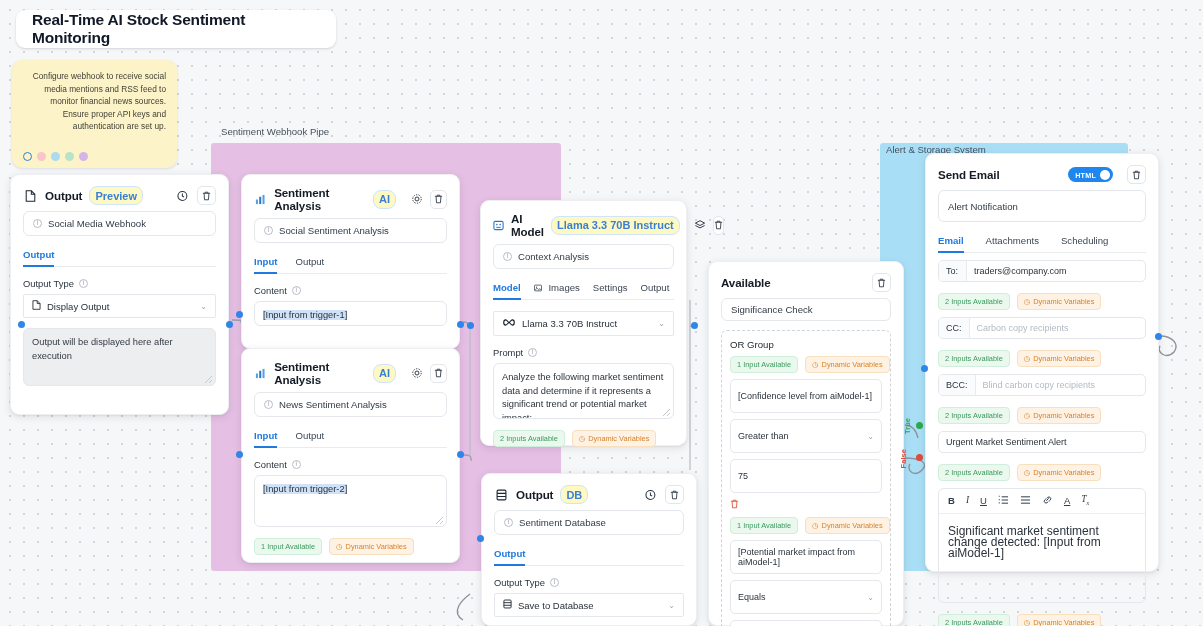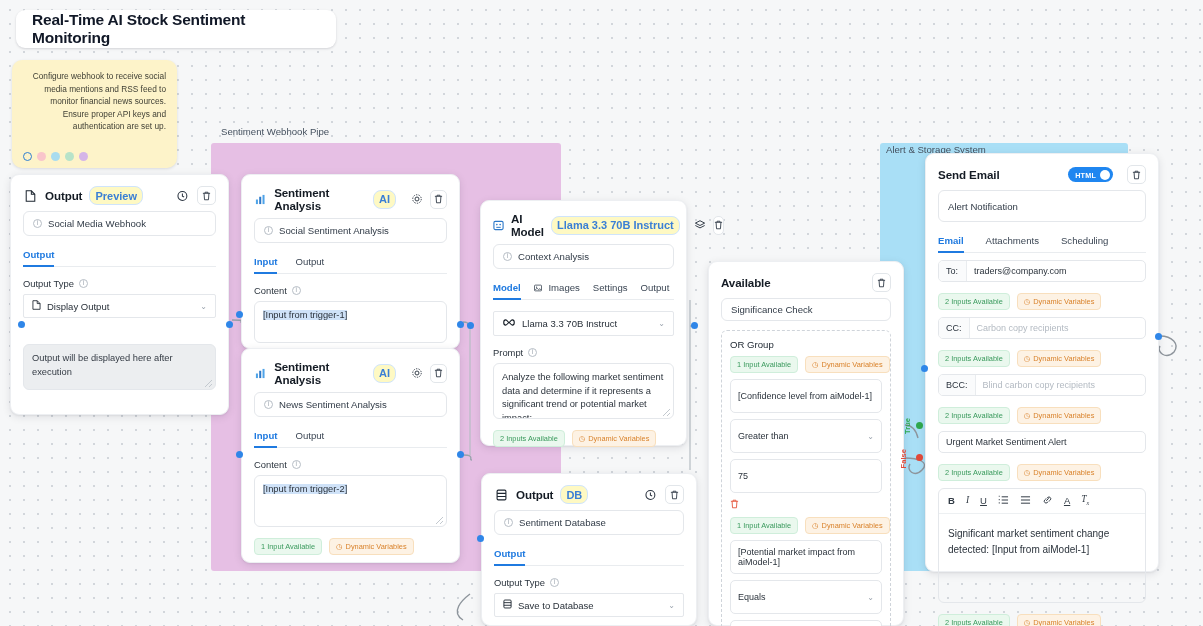--- a/index.html
+++ b/index.html
@@ -142,21 +142,21 @@
   .email-row { display:flex; margin-top:7px; border:1px solid #e4e7eb; border-radius:5px; overflow:hidden; height:22px; }
   .email-row .k { background:#fafbfc; border-right:1px solid #e9ecef; font-size:9px; color:#2a333d;
                   display:flex; align-items:center; padding:0 7px; min-width:28px; }
   .email-row .v { flex:1; display:flex; align-items:center; padding:0 7px; font-size:9px; color:#2b333c; }
   .email-row .v.ph { color:#b3bac2; }
   .subject-box { margin-top:7px; border:1px solid #e4e7eb; border-radius:5px; height:22px;
                  display:flex; align-items:center; padding:0 7px; font-size:9px; color:#2b333c; }
   .rte { margin-top:7px; border:1px solid #e4e7eb; border-radius:6px; overflow:hidden; }
   .rte-bar { display:flex; align-items:center; gap:11px; padding:6px 9px; border-bottom:1px solid #edf0f2; }
   .rte-bar span { font-size:9.5px; color:#333c46; line-height:1; }
-  .rte-body { padding:12px 9px; font-size:10px; line-height:16px; color:#2b333c; height:88px; }
+  .rte-body { padding:12px 9px; font-size:12px; line-height:11px; color:#2b333c; height:88px; }
 
   
   .port { position:absolute; width:7px; height:7px; border-radius:50%; background:#2f86e8; }
   .port.green { background:#2fa84f; }
   .port.red { background:#e24a3a; }
   .vlabel { position:absolute; font-size:7.6px; font-weight:700; writing-mode:vertical-rl; transform:rotate(180deg); }
   .vlabel.t { color:#2fa84f; }
   .vlabel.f { color:#e24a3a; }
 
   svg.edges { position:absolute; inset:0; width:1203px; height:626px; pointer-events:none; }
@@ -239,21 +239,21 @@
       <div class="select-box">
         <span>
           <svg width="9" height="10" viewBox="0 0 12 14">
               <path d="M1 1h6l4 4v8H1z" fill="none" stroke="#1d2630" stroke-width="1.2"></path>
               <path d="M7 1v4h4" fill="none" stroke="#1d2630" stroke-width="1.2"></path>
             </svg>
         </span>
         <span>Display Output</span>
         <span class="chev">⌄</span>
       </div>
-      <div class="textarea grey" style="height:46px;margin-top:26px">
+      <div class="textarea grey" style="height:58px;margin-top:10px">
         <span>Output will be displayed here after execution</span>
         <span class="grip"></span>
       </div>
     </div>
   </div>
 
   <div class="abs node" id="node-sent-1">
     <div class="node-head">
       <span class="icon-plain">
         <svg width="11" height="11" viewBox="0 0 12 12">
@@ -283,21 +283,21 @@
         <span>Social Sentiment Analysis</span>
       </div>
       <div class="tabs">
         <div class="tab active">Input</div>
         <div class="tab">Output</div>
       </div>
       <div class="field-label">
         <span>Content</span>
         <span class="info-o">i</span>
       </div>
-      <div class="textarea" style="height:42px">
+      <div class="textarea" style="height:25px">
         <span style="background:#cfe2f8">[Input from trigger-1]</span>
       </div>
     </div>
   </div>
 
   <div class="abs node" id="node-sent-2">
     <div class="node-head">
       <span class="icon-plain">
         <svg width="11" height="11" viewBox="0 0 12 12">
             <rect x="1" y="6" width="2.2" height="5" fill="#4ea3e8"></rect>

